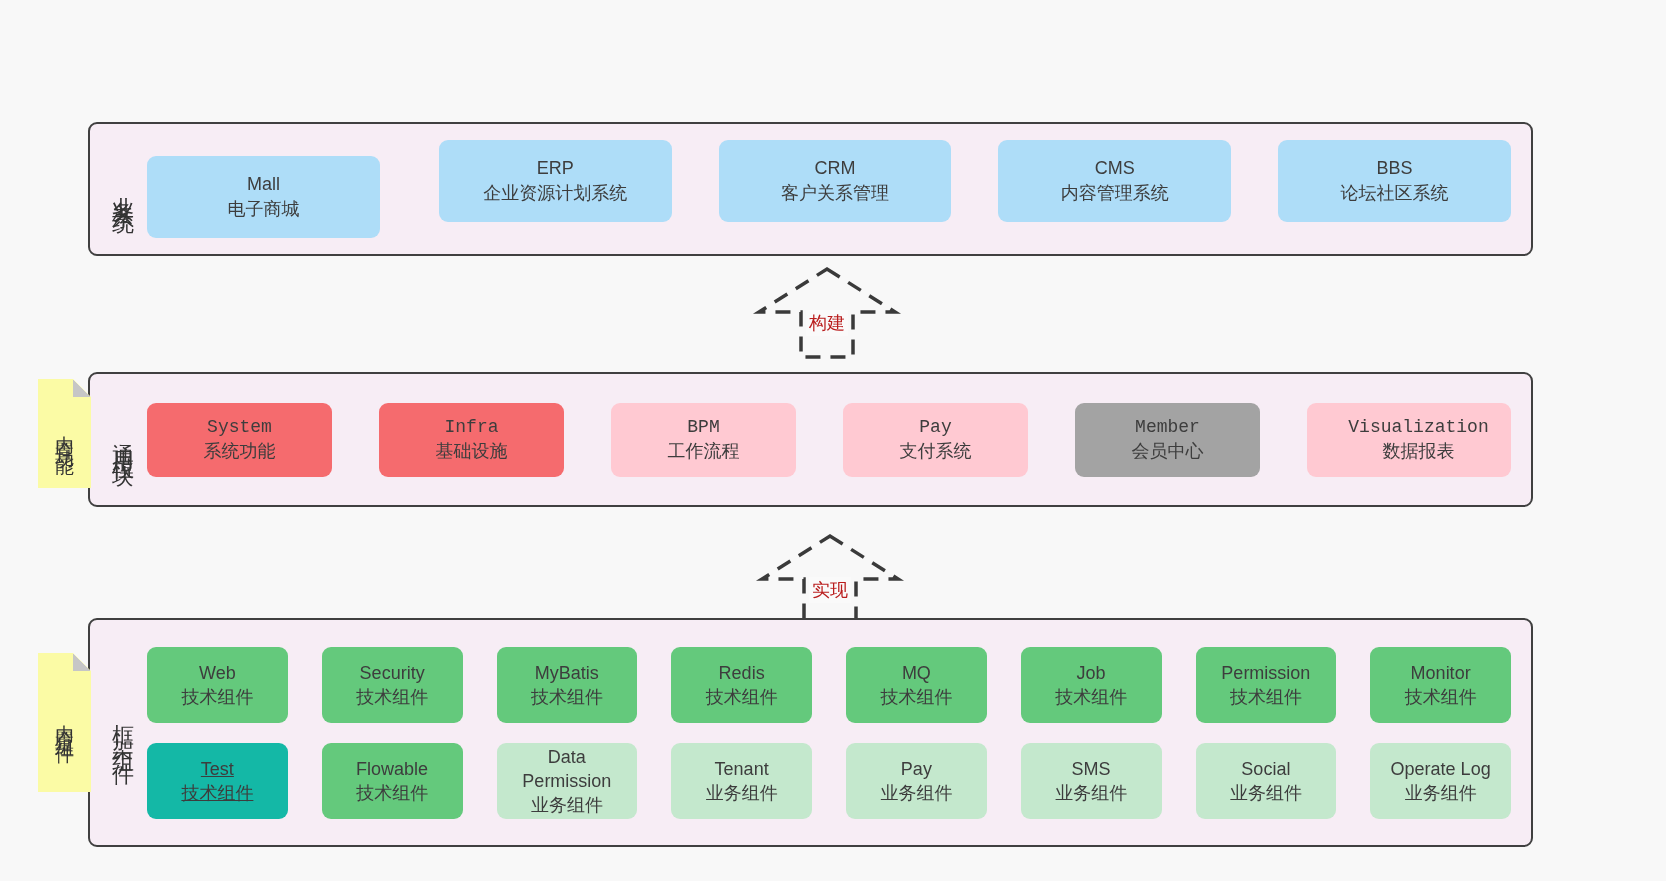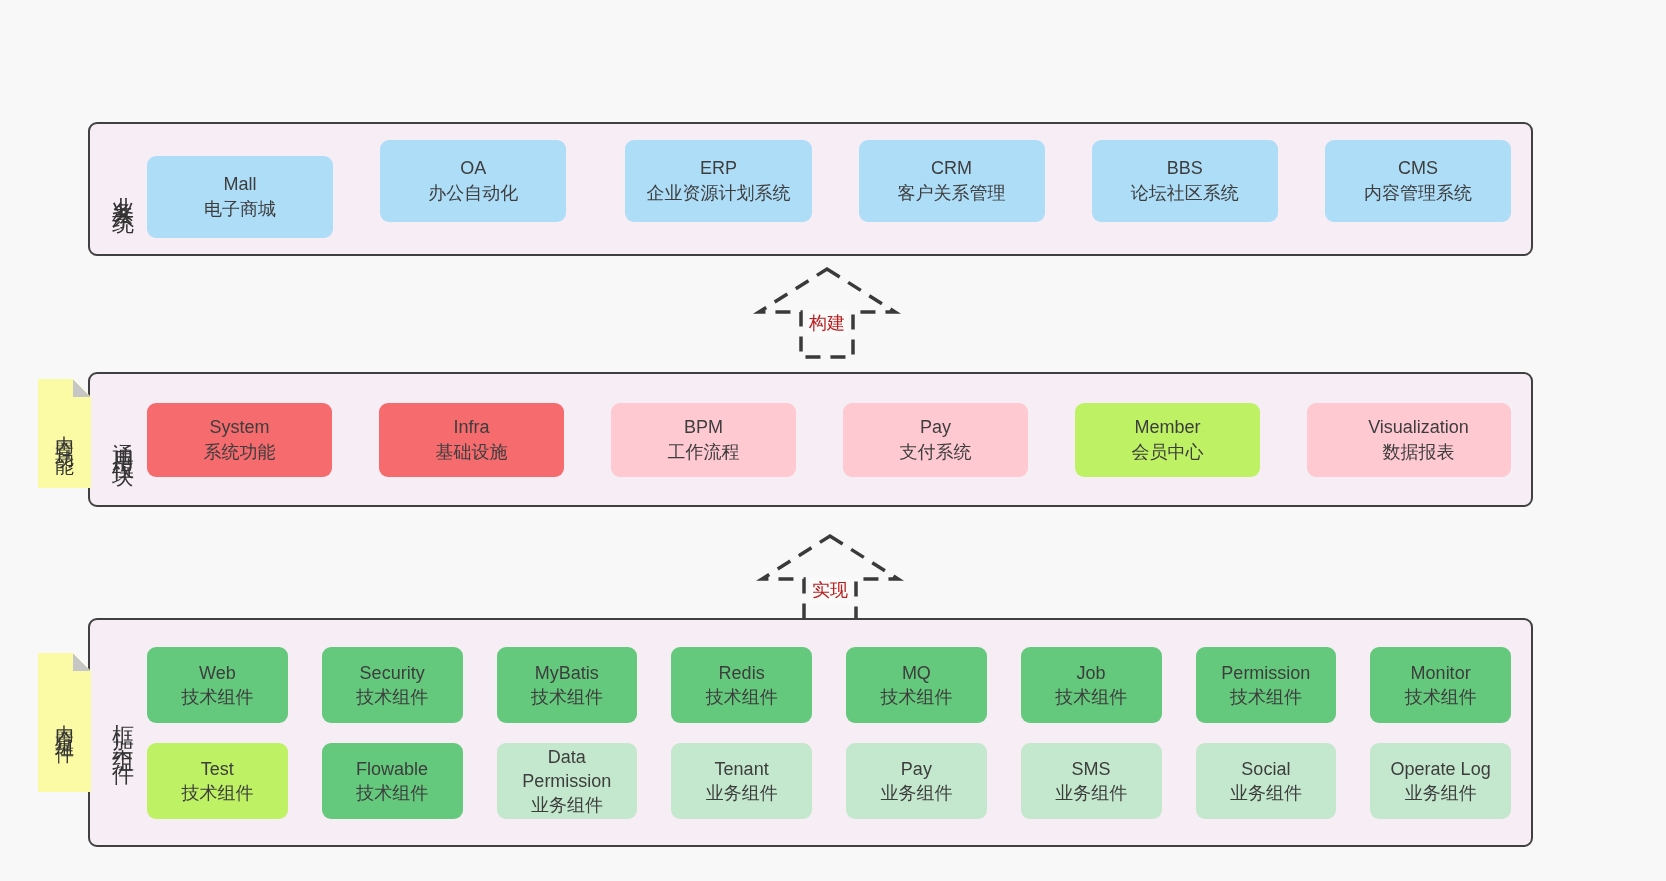--- a/index.html
+++ b/index.html
@@ -32,21 +32,21 @@
   .box-row{display:flex;}
   #panel-business .box-row{column-gap:47px;}
   #panel-modules .box-row{column-gap:47px;}
   #panel-components .box-row{column-gap:34px;align-items:flex-end;}
   .box{
     flex:1;border-radius:9px;
     display:flex;flex-direction:column;justify-content:center;align-items:center;
     font-size:18px;line-height:25px;text-align:center;color:#3d3d3d;
   }
   #panel-business .box{height:82px;}
-  #panel-modules .box{height:74px;}
+  #panel-modules .box{height:74px;font-family:Liberation Mono, monospace;}
   #panel-components .box{height:76px;line-height:24px;}
   .sticky-tab{
     position:absolute;left:38px;width:53px;background:#fbfba5;z-index:2;
     display:flex;align-items:center;justify-content:center;
     clip-path:polygon(0 0,calc(100% - 18px) 0,100% 18px,100% 100%,0 100%);
   }
   #tab-builtin-features{top:379px;height:109px;}
   #tab-builtin-components{top:653px;height:139px;}
   .sticky-tab::after{
     content:"";position:absolute;top:0;right:0;width:18px;height:18px;
@@ -72,39 +72,35 @@
 <div>
 
   <section class="panel" id="panel-business">
     <div class="side-label">业务系统</div>
     <div class="rows">
         <div class="box-row">
           <div class="box" style="background: rgb(174, 221, 248); margin-top: 16px;">
             <div>Mall</div>
             <div>电子商城</div>
           </div>
-          <div class="box" style="background: rgb(174, 221, 248);">
-            <div>OA</div>
-            <div>办公自动化</div>
-          </div>
           <div class="box" style="background: rgb(174, 221, 248); margin-left: 12px;">
             <div>ERP</div>
             <div>企业资源计划系统</div>
           </div>
           <div class="box" style="background: rgb(174, 221, 248);">
             <div>CRM</div>
             <div>客户关系管理</div>
           </div>
           <div class="box" style="background: rgb(174, 221, 248);">
+            <div>CMS</div>
+            <div>内容管理系统</div>
+          </div>
+          <div class="box" style="background: rgb(174, 221, 248);">
             <div>BBS</div>
             <div>论坛社区系统</div>
-          </div>
-          <div class="box" style="background: rgb(174, 221, 248);">
-            <div>CMS</div>
-            <div>内容管理系统</div>
           </div>
         </div>
       </div>
   </section>
 
   <div class="arrow" id="arrow-build">
     <svg width="150" height="95" viewBox="0 0 150 95">
       <path d="M75 3 L143 46 L101 46 L101 91 L49 91 L49 46 L7 46 Z" fill="none" stroke="#3a3a3a" stroke-width="3.5" stroke-dasharray="15 10"></path>
     </svg>
     <div class="arrow-label">构建</div>
@@ -127,21 +123,21 @@
             <div>基础设施</div>
           </div>
           <div class="box" style="background: rgb(255, 201, 210);">
             <div>BPM</div>
             <div>工作流程</div>
           </div>
           <div class="box" style="background: rgb(255, 201, 210);">
             <div>Pay</div>
             <div>支付系统</div>
           </div>
-          <div class="box" style="background: #bef264;">
+          <div class="box" style="background: #a3a3a3;">
             <div>Member</div>
             <div>会员中心</div>
           </div>
           <div class="box" style="background: rgb(255, 201, 210); padding-left: 19px;">
             <div>Visualization</div>
             <div>数据报表</div>
           </div>
         </div>
       </div>
   </section>
@@ -188,21 +184,21 @@
           <div class="box" style="background: rgb(100, 201, 124);">
             <div>Permission</div>
             <div>技术组件</div>
           </div>
           <div class="box" style="background: rgb(100, 201, 124);">
             <div>Monitor</div>
             <div>技术组件</div>
           </div>
         </div>
         <div class="box-row">
-          <div class="box" style="background: #bef264;">
+          <div class="box" style="background: #14b8a6; text-decoration: underline;">
             <div>Test</div>
             <div>技术组件</div>
           </div>
           <div class="box" style="background: rgb(100, 201, 124);">
             <div>Flowable</div>
             <div>技术组件</div>
           </div>
           <div class="box" style="background: rgb(196, 232, 205);">
             <div>Data</div>
             <div>Permission</div>

